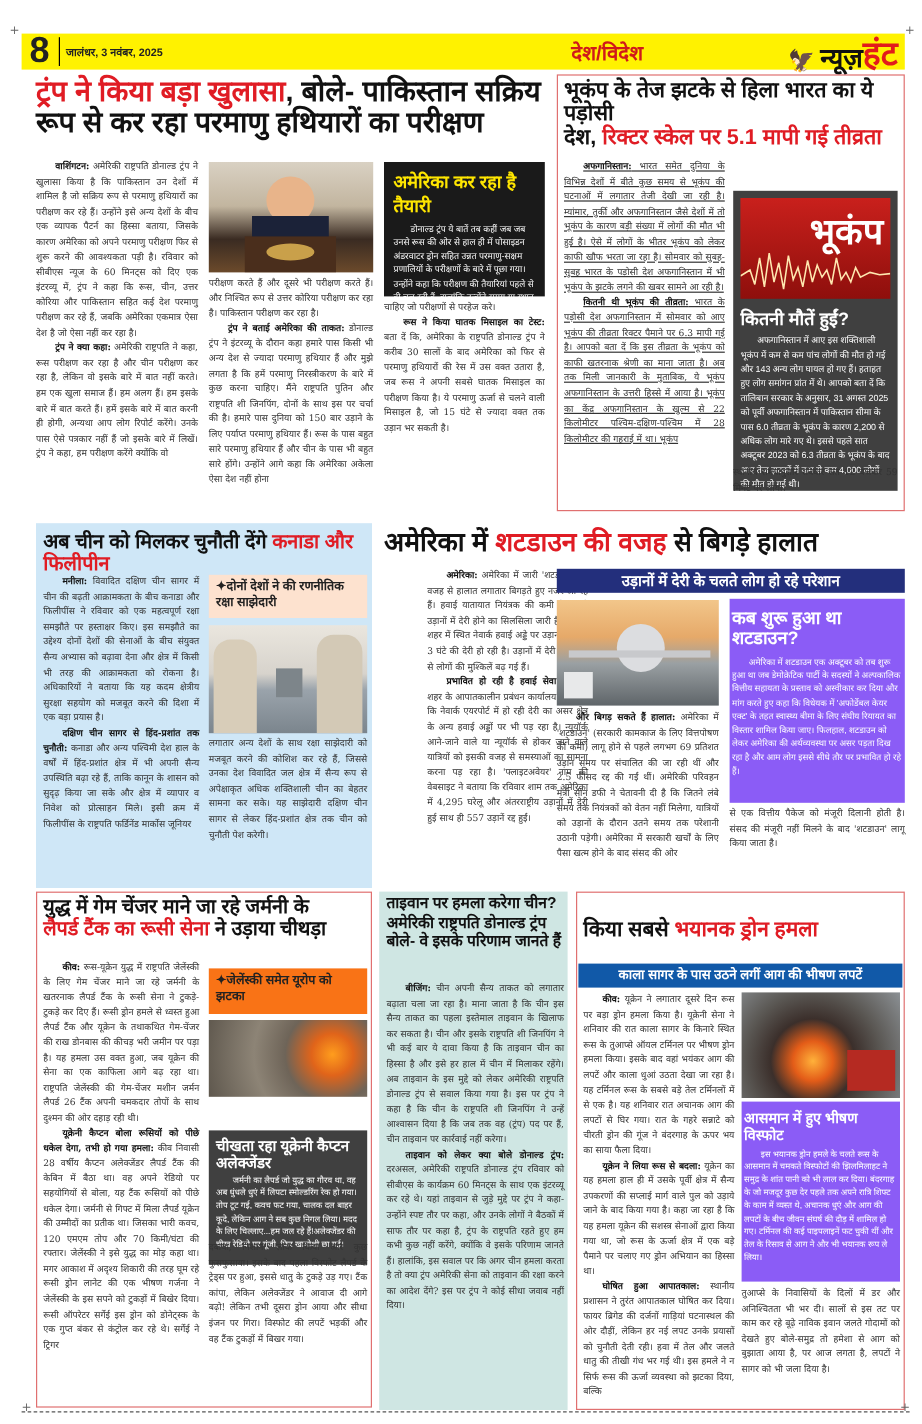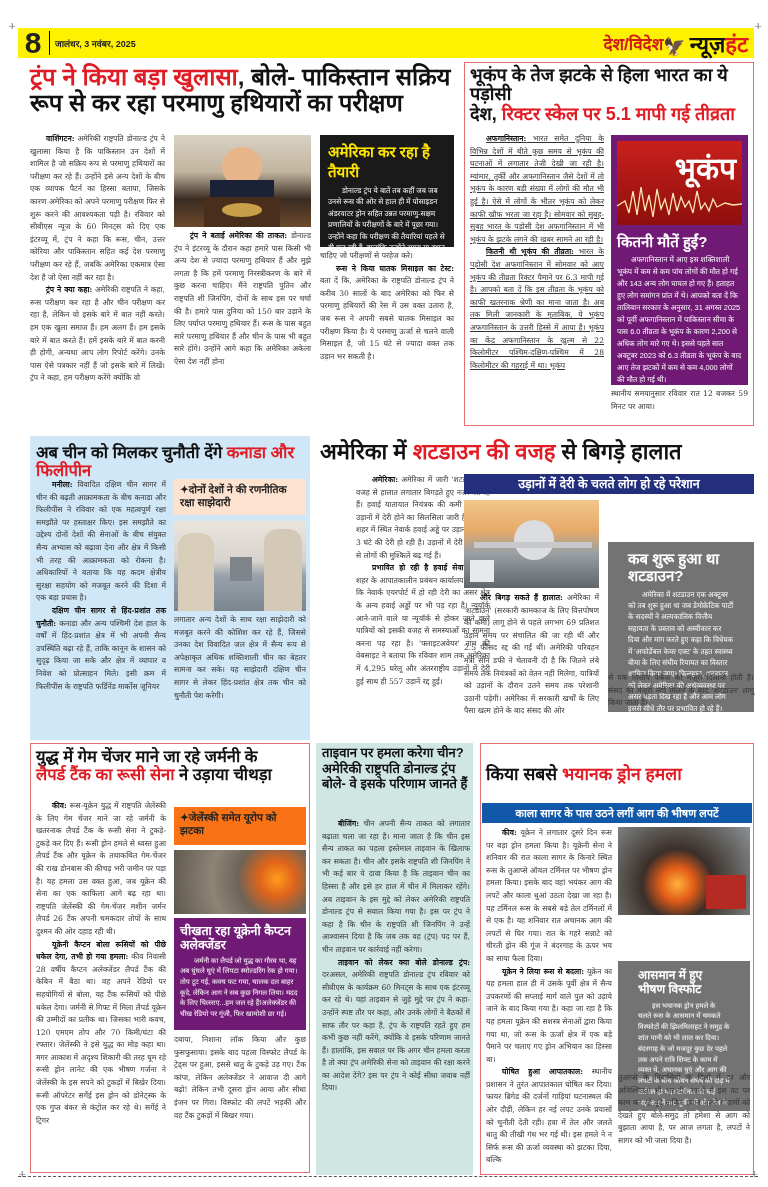--- a/index.html
+++ b/index.html
@@ -2,37 +2,37 @@
 <html><head>
 <meta charset="utf-8">
 <style>
   * { box-sizing: border-box; margin: 0; padding: 0; }
   body { width: 768px; height: 1187px; background: #fff; font-family: "DejaVu Serif", serif; color: #222; position: relative; overflow: hidden; }
   .abs { position: absolute; }
   .mast { left: 18px; top: 28px; width: 736px; height: 30px; background: #fff200; display: flex; align-items: center; }
   .mast .pg { font-family: "Liberation Sans", sans-serif; font-weight: bold; font-size: 30px; width: 22px; text-align: center; margin-left: 4px; line-height: 30px; }
   .mast .sep { width: 1px; height: 24px; background: #000; margin: 0 5px; }
   .mast .date { font-family: "Liberation Sans", sans-serif; font-size: 9px; font-weight: bold; width: 260px; }
-  .mast .section { font-family: "Liberation Sans", sans-serif; font-size: 17px; font-weight: bold; color: #d01a1a; flex: 1; text-align: right; margin-left: 40px; }
+  .mast .section { font-family: "Liberation Sans", sans-serif; font-size: 17px; font-weight: bold; color: #d01a1a; flex: 1; text-align: center; margin-left: 40px; }
   .mast .logo { display: flex; align-items: flex-end; margin-right: 6px; font-family: "Liberation Sans", sans-serif; font-weight: bold; }
   .mast .logo .bird { font-size: 18px; color: #333; margin-right: 4px; }
   .mast .logo .l1 { font-size: 22px; color: #111; }
-  .mast .logo .l2 { font-size: 22px; color: #e21b1b; }
+  .mast .logo .l2 { font-size: 28px; color: #e21b1b; }
   .crop { font-size: 10px; color: #666; }
   .hl { font-family: "Liberation Sans", sans-serif; font-weight: bold; line-height: 1.08; color: #111; }
   .red { color: #e01c24; }
   .body-txt { font-size: 7.6px; line-height: 12.6px; text-align: justify; color: #333; }
   .body-txt b { color: #111; }
   .p-indent { text-indent: 16px; }
   .box-dark { background: #1a1a1a; color: #fff; padding: 6px 8px; }
   .box-dark h3 { font-family: "Liberation Sans", sans-serif; color: #ffe600; font-size: 15px; margin-bottom: 4px; }
   .box-dark p, .box-blue p, .box-green p { font-family: "Liberation Sans", sans-serif; font-size: 8px; line-height: 13px; text-indent: 14px; }
-  .box-blue { background: #701a75; color: #fff; padding: 6px; }
+  .box-blue { background: #404040; color: #fff; padding: 6px; margin-top: 24px; }
   .box-blue h3 { font-family: "Liberation Sans", sans-serif; font-size: 15px; color: #fff; margin-bottom: 3px; }
-  .box-green { background: #737373; color: #fff; padding: 8px 20px; margin-top: 43px; }
+  .box-green { background: #8b5cf6; color: #fff; padding: 8px 2px; }
   .box-green h3 { font-family: "Liberation Sans", sans-serif; font-size: 15px; color: #fff; margin-bottom: 4px; line-height: 1.15; }
   .photo { overflow: hidden; }
   .banner-blue { background: #232f7c; color: #fff; font-family: "Liberation Sans", sans-serif; font-weight: bold; text-align: center; }
   .banner-royal { background: #1159a8; color: #fff; font-family: "Liberation Sans", sans-serif; font-weight: bold; text-align: center; }
   .pink-box { background: #f97316; font-family: "Liberation Sans", sans-serif; font-weight: bold; color: #222; padding: 4px 6px; }
   .peach-box { background: #fde2cf; font-family: "Liberation Sans", sans-serif; font-weight: bold; color: #222; padding: 4px 6px; }
   .dash { border-top: 1px dashed #555; }
 </style>
 </head>
 <body>
@@ -63,20 +63,21 @@
 </div>
 
 <div class="abs photo" style="left:174px;top:135px;width:137px;height:92px;background:linear-gradient(180deg,#d9d1c3 0%,#c2b59f 40%,#3a2b22 70%,#6b4a2b 100%);">
   <div style="position:absolute;left:48px;top:12px;width:40px;height:40px;border-radius:50%;background:#e8b48a;"></div>
   <div style="position:absolute;left:36px;top:45px;width:64px;height:40px;background:#1b2238;"></div>
   <div style="position:absolute;left:30px;top:62px;width:76px;height:30px;background:#4a2e1c;"></div>
   <div style="position:absolute;left:48px;top:68px;width:40px;height:14px;background:#c9a04a;border-radius:50%;"></div>
 </div>
 
 <div class="abs body-txt" style="left:174px;top:230px;width:137px;">
+  <p><span>परीक्षण करते हैं और दूसरे भी परीक्षण करते हैं। और निश्चित रूप से उत्तर कोरिया परीक्षण कर रहा है। पाकिस्तान परीक्षण कर रहा है।</span></p>
   <p class="p-indent"><b>ट्रंप ने बताई अमेरिका की ताकत:</b><span> डोनाल्ड ट्रंप ने इंटरव्यू के दौरान कहा हमारे पास किसी भी अन्य देश से ज्यादा परमाणु हथियार हैं और मुझे लगता है कि हमें परमाणु निरस्त्रीकरण के बारे में कुछ करना चाहिए। मैंने राष्ट्रपति पुतिन और राष्ट्रपति शी जिनपिंग, दोनों के साथ इस पर चर्चा की है। हमारे पास दुनिया को 150 बार उड़ाने के लिए पर्याप्त परमाणु हथियार हैं। रूस के पास बहुत सारे परमाणु हथियार हैं और चीन के पास भी बहुत सारे होंगे। उन्होंने आगे कहा कि अमेरिका अकेला ऐसा देश नहीं होना</span></p>
 </div>
 
 <div class="abs box-dark" style="left:320px;top:135px;width:134px;height:112px;">
   <h3>अमेरिका कर रहा है तैयारी</h3>
   <p style="font-size:7.4px;line-height:11.4px;">डोनाल्ड ट्रंप ये बातें तब कहीं जब जब उनसे रूस की ओर से हाल ही में पोसाइडन अंडरवाटर ड्रोन सहित उन्नत परमाणु-सक्षम प्रणालियों के परीक्षणों के बारे में पूछा गया। उन्होंने कहा कि परीक्षण की तैयारियां पहले से ही चल रही हैं, हालांकि उन्होंने समय या स्थान का जिक्र नहीं किया। जब उनसे पूछा गया कि क्या नए सिरे से परीक्षण विश्व को अस्थिर बना सकते हैं, तो उन्होंने जवाब दिया, मुझे लगता है कि हमने इसे अच्छी तरह से बंद कर दिया है।</p>
 </div>
 
 <div class="abs body-txt" style="left:320px;top:250px;width:134px;">
   <p><span>चाहिए जो परीक्षणों से परहेज करे।</span></p>

